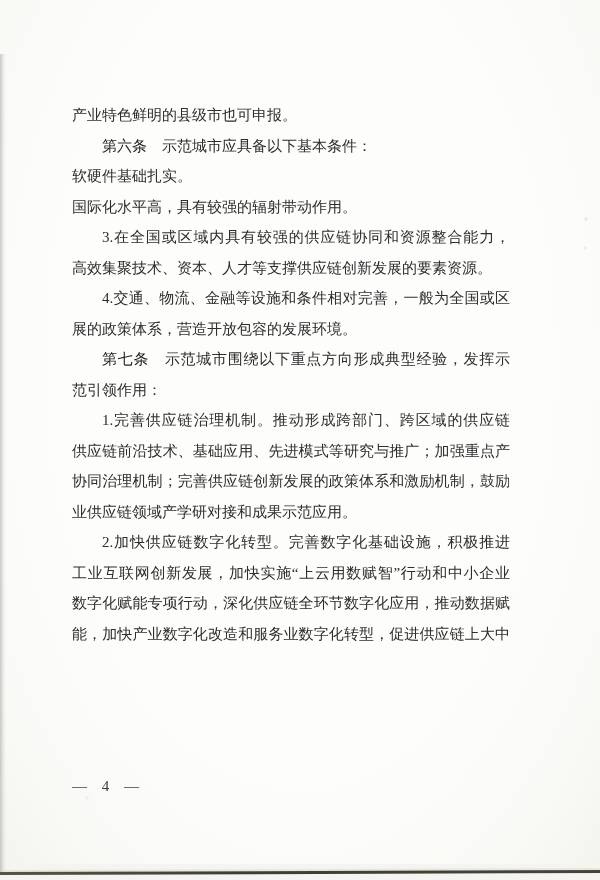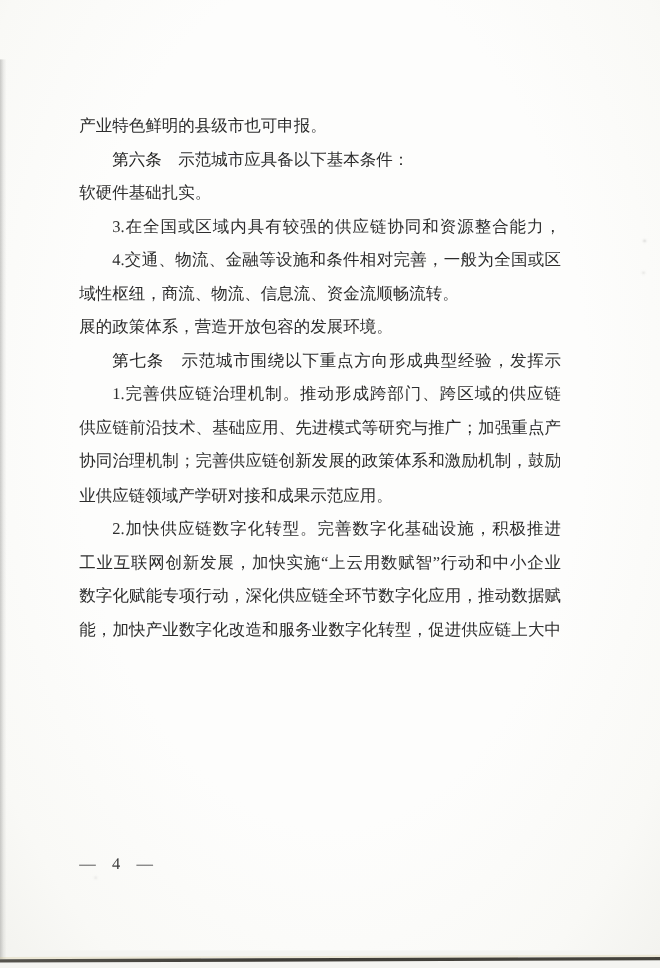--- a/index.html
+++ b/index.html
@@ -84,25 +84,27 @@
 <body>
 
 <div class="page">
 
   <div class="scan-left-edge"></div>
 
   <div class="body-text">
     <div class="line">产业特色鲜明的县级市也可申报。</div>
     <div class="line indent"><span class="art">第六条</span><span>　示范城市应具备以下基本条件：</span></div>
     <div class="line">软硬件基础扎实。</div>
+    <div class="line">国际化水平高，具有较强的辐射带动作用。</div>
     <div class="line indent fill">3.在全国或区域内具有较强的供应链协同和资源整合能力，</div>
+    <div class="line">高效集聚技术、资本、人才等支撑供应链创新发展的要素资源。</div>
     <div class="line indent fill">4.交通、物流、金融等设施和条件相对完善，一般为全国或区</div>
-    <div class="line">域性枢纽，商流、物流、信息流、资金流顺畅流转。</div>
     <div class="line">展的政策体系，营造开放包容的发展环境。</div>
     <div class="line indent fill"><span class="art">第七条</span><span>　示范城市围绕以下重点方向形成典型经验，发挥示</span></div>
+    <div class="line">范引领作用：</div>
     <div class="line indent fill">1.完善供应链治理机制。推动形成跨部门、跨区域的供应链</div>
     <div class="line fill">供应链前沿技术、基础应用、先进模式等研究与推广；加强重点产</div>
     <div class="line fill">协同治理机制；完善供应链创新发展的政策体系和激励机制，鼓励</div>
     <div class="line">业供应链领域产学研对接和成果示范应用。</div>
     <div class="line indent fill">2.加快供应链数字化转型。完善数字化基础设施，积极推进</div>
     <div class="line fill">工业互联网创新发展，加快实施“上云用数赋智”行动和中小企业</div>
     <div class="line fill">数字化赋能专项行动，深化供应链全环节数字化应用，推动数据赋</div>
     <div class="line fill">能，加快产业数字化改造和服务业数字化转型，促进供应链上大中</div>
   </div>
 

